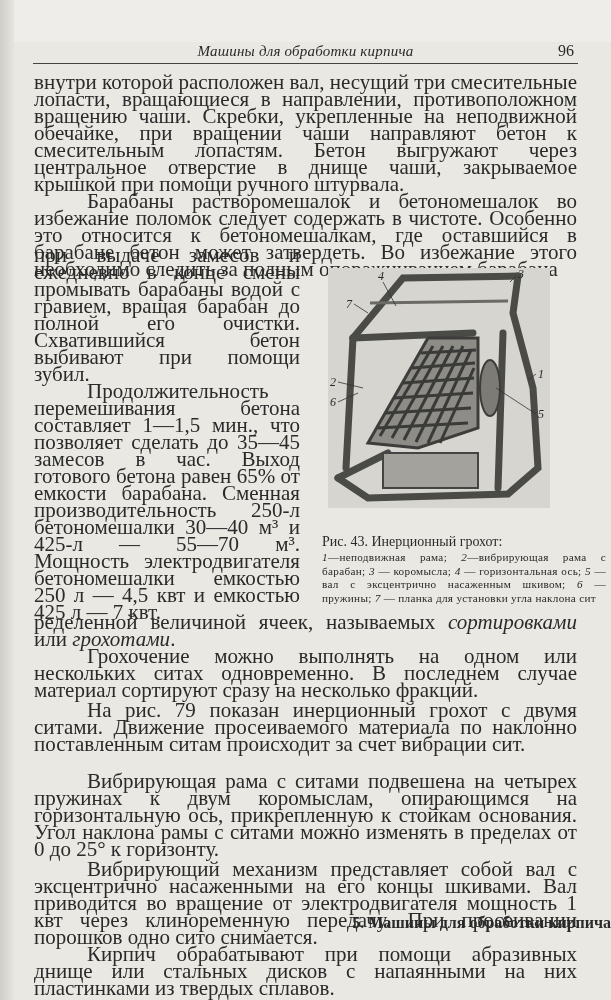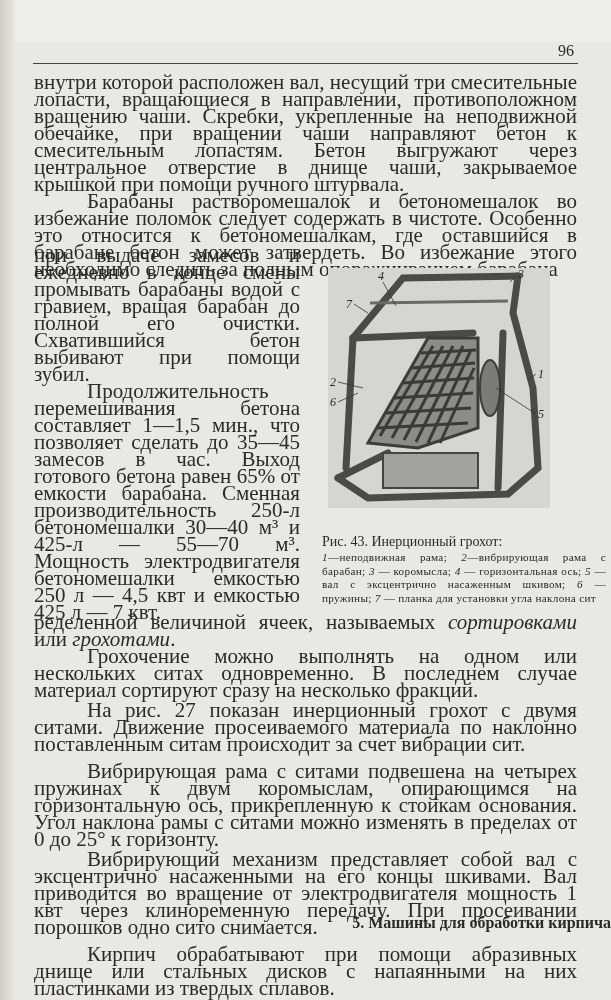--- a/index.html
+++ b/index.html
@@ -58,20 +58,21 @@
   }
   .em { font-style:italic; }
 </style>
 </head>
 <body>
 
 <div class="page-top"></div>
 <div class="page-shade"></div>
 
 <div class="running-head">
+  <div class="running-title">Машины для обработки кирпича</div>
   <div class="page-number">96</div>
 </div>
 
 <div class="text full" style="top:74px;">
   <p>внутри которой расположен вал, несущий три смесительные лопасти, вращающиеся в направлении, противоположном вращению чаши. Скребки, укрепленные на неподвижной обечайке, при вращении чаши направляют бетон к смесительным лопастям. Бетон выгружают через центральное отверстие в днище чаши, закрываемое крышкой при помощи ручного штурвала.</p>
   <p class="ind">Барабаны растворомешалок и бетономешалок во избежание поломок следует содержать в чистоте. Особенно это относится к бетономешалкам, где оставшийся в барабане бетон может затвердеть. Во избежание этого необходимо следить за полным опоражниванием барабана</p>
 </div>
 
 <div class="text col" style="top:247px;">
   <p>при выдаче замесов и ежедневно в конце смены промывать барабаны водой с гравием, вращая барабан до полной его очистки. Схватившийся бетон выбивают при помощи зубил.</p>
@@ -137,22 +138,22 @@
   <i>3</i> — <span>коромысла</span>;
   <i>4</i> — <span>горизонтальная ось</span>;
   <i>5</i> — <span>вал с эксцентрично насаженным шкивом</span>;
   <i>6</i> — <span>пружины</span>;
   <i>7</i> — <span>планка для установки угла наклона сит</span>
 </div>
 
 <div class="text full" style="top:614px;">
   <p><span>ределенной величиной ячеек, называемых </span><span class="em">сортировками</span><span> или </span><span class="em">грохотами</span><span>.</span></p>
   <p class="ind">Грохочение можно выполнять на одном или нескольких ситах одновременно. В последнем случае материал сортируют сразу на несколько фракций.</p>
-  <p class="ind" style="margin-top:3px">На рис. 27 показан инерционный грохот с двумя ситами. Движение просеиваемого материала по наклонно поставленным ситам происходит за счет вибрации сит.</p>
-  <p class="ind" style="margin-top:10px">Вибрирующая рама с ситами подвешена на четырех пружинах к двум коромыслам, опирающимся на горизонтальную ось, прикрепленную к стойкам основания. Угол наклона рамы с ситами можно изменять в пределах от 0 до 25° к горизонту.</p>
+  <p class="ind" style="margin-top:3px">На рис. 79 показан инерционный грохот с двумя ситами. Движение просеиваемого материала по наклонно поставленным ситам происходит за счет вибрации сит.</p>
+  <p class="ind" style="margin-top:20px">Вибрирующая рама с ситами подвешена на четырех пружинах к двум коромыслам, опирающимся на горизонтальную ось, прикрепленную к стойкам основания. Угол наклона рамы с ситами можно изменять в пределах от 0 до 25° к горизонту.</p>
   <p class="ind" style="margin-top:3px">Вибрирующий механизм представляет собой вал с эксцентрично насаженными на его концы шкивами. Вал приводится во вращение от электродвигателя мощность 1 квт через клиноременную передачу. При просеивании порошков одно сито снимается.</p>
 </div>
 
 <div class="section-heading">5. Машины для обработки кирпича</div>
 
 <div class="text full" style="top:946px;">
   <p class="ind">Кирпич обрабатывают при помощи абразивных днище или стальных дисков с напаянными на них пластинками из твердых сплавов.</p>
 </div>
 
 </body></html>

